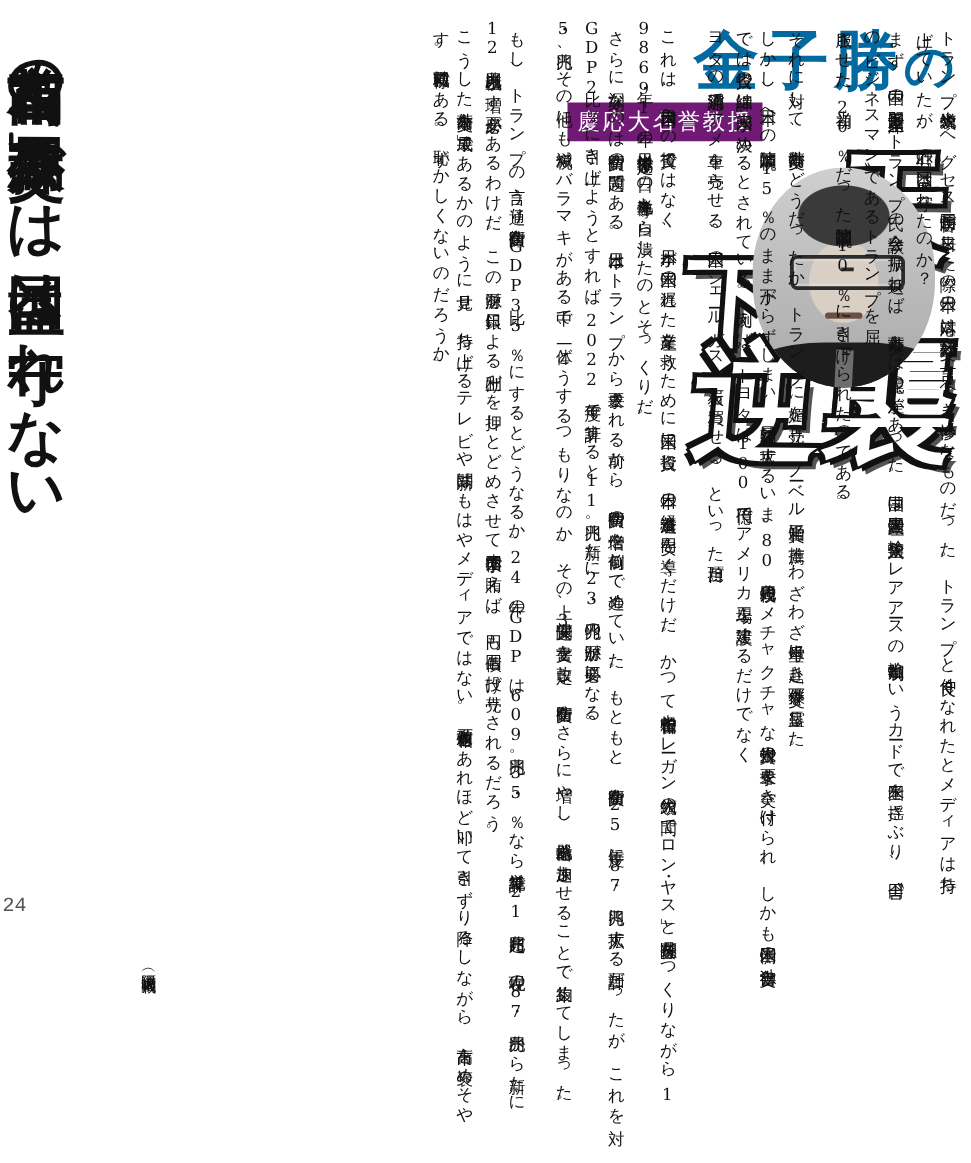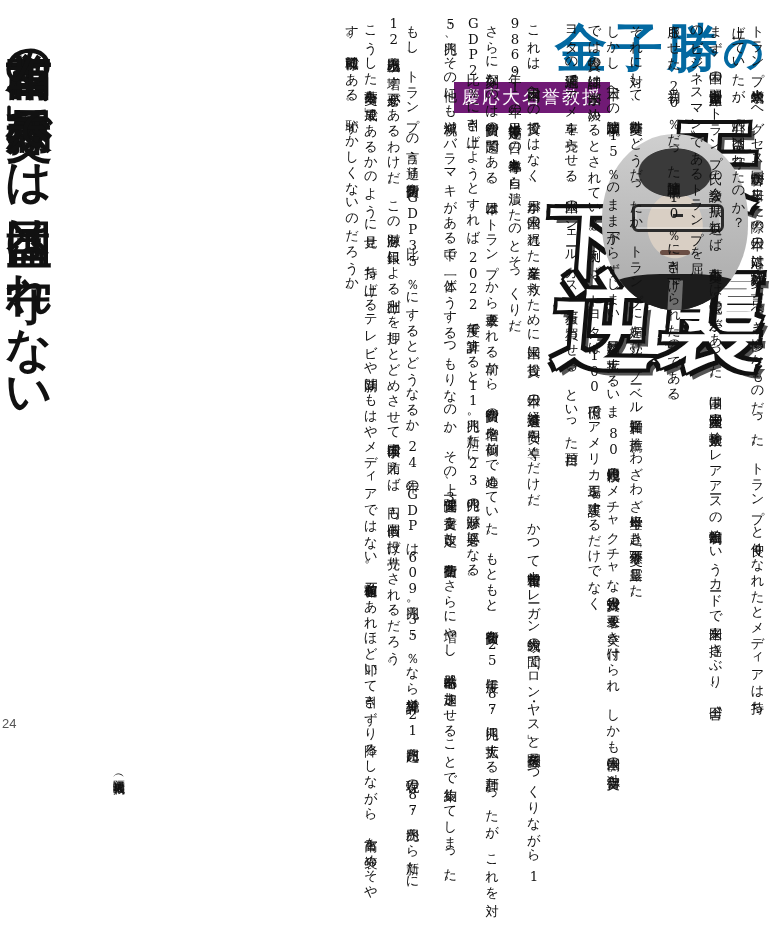--- a/index.html
+++ b/index.html
@@ -100,22 +100,22 @@
     padding:0 2px;
     height:100%;
     white-space:pre-wrap;
     word-break:break-all;
   }
   .col.short{height:692px;}
   .col.mid{height:760px;}
   .col.tall{height:880px;}
   .col.lead{font-size:13.3px;}
   .page-num{
-    position:absolute;left:2px;top:716px;font-size:13px;color:#555;
-    font-family:Liberation Sans, sans-serif;
+    position:absolute;left:2px;top:716px;font-size:16px;color:#555;
+    font-family:Liberation Mono, monospace;
     text-align:center;
   }
   .footer-note{
     font-size:12px;
   }
 </style>
 </head>
 <body>
 
 <div id="page">

